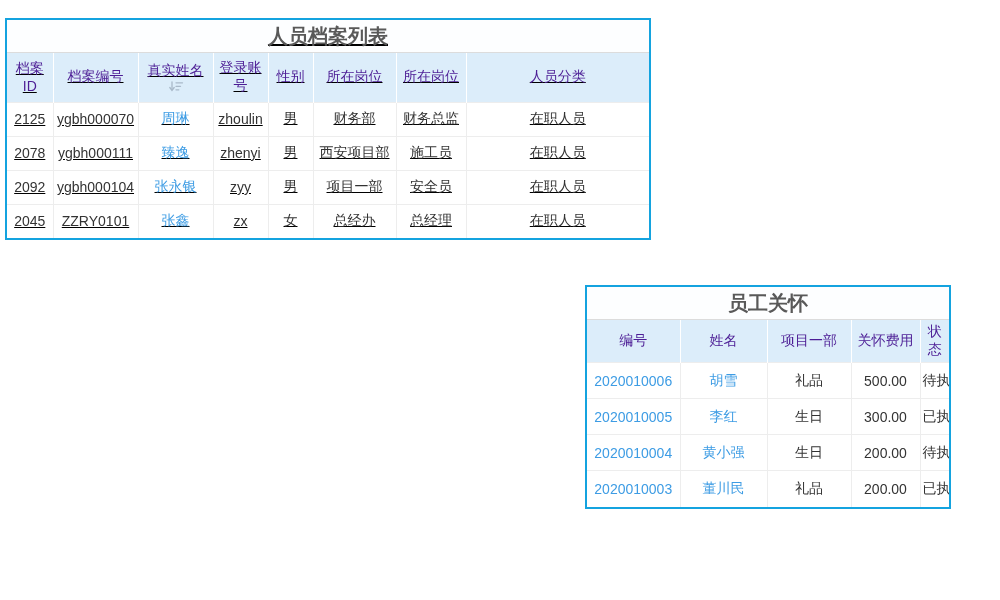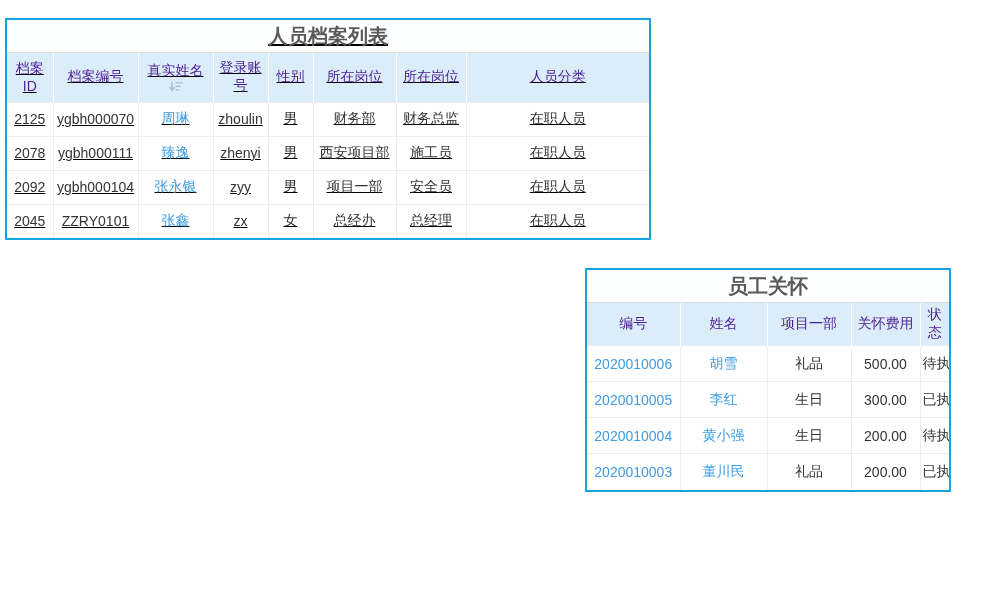--- a/index.html
+++ b/index.html
@@ -10,21 +10,21 @@
     font-family: "Liberation Sans", "DejaVu Sans", sans-serif;
     position: relative;
     overflow: hidden;
   }
   .widget {
     position: absolute;
     border: 2px solid #14a3df;
     background: #ffffff;
   }
   #left-widget  { left: 5px;   top: 18px;  width: 646px; text-decoration: underline; }
-  #right-widget { left: 585px; top: 268px; width: 366px; }
+  #right-widget { left: 585px; top: 285px; width: 366px; }
 
   .widget-title {
     height: 33px;
     line-height: 33px;
     text-align: center;
     font-size: 20px;
     font-weight: bold;
     color: #595959;
     background: #fdfeff;
     border-bottom: 1px solid #dcdcdc;

